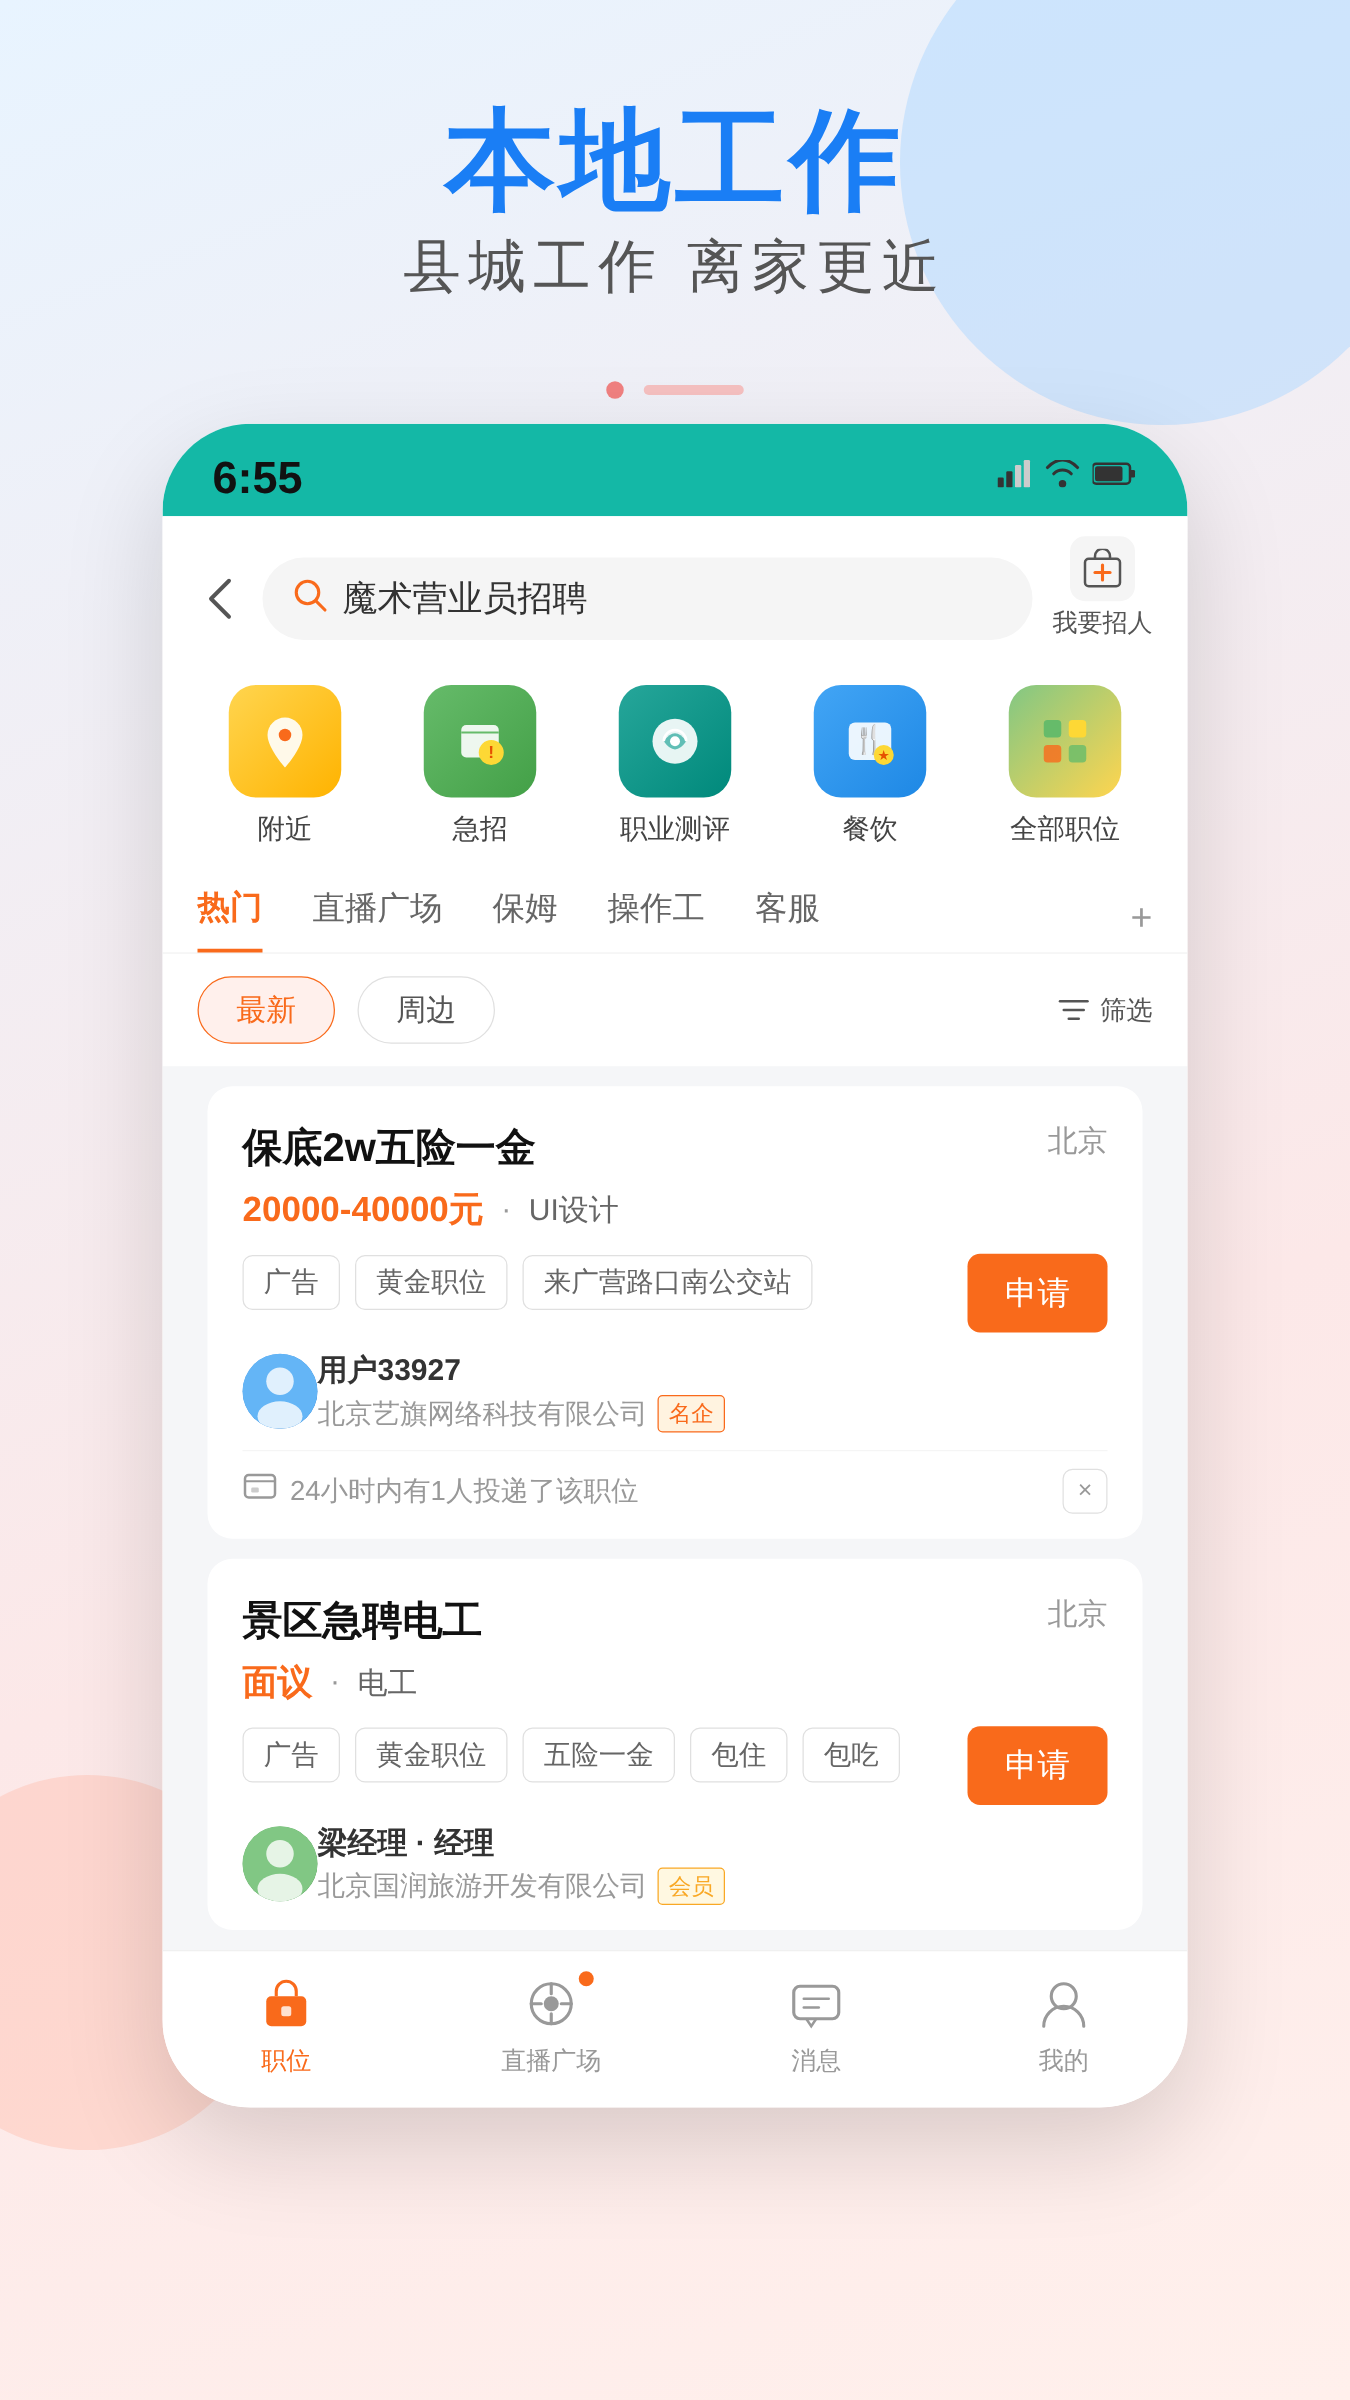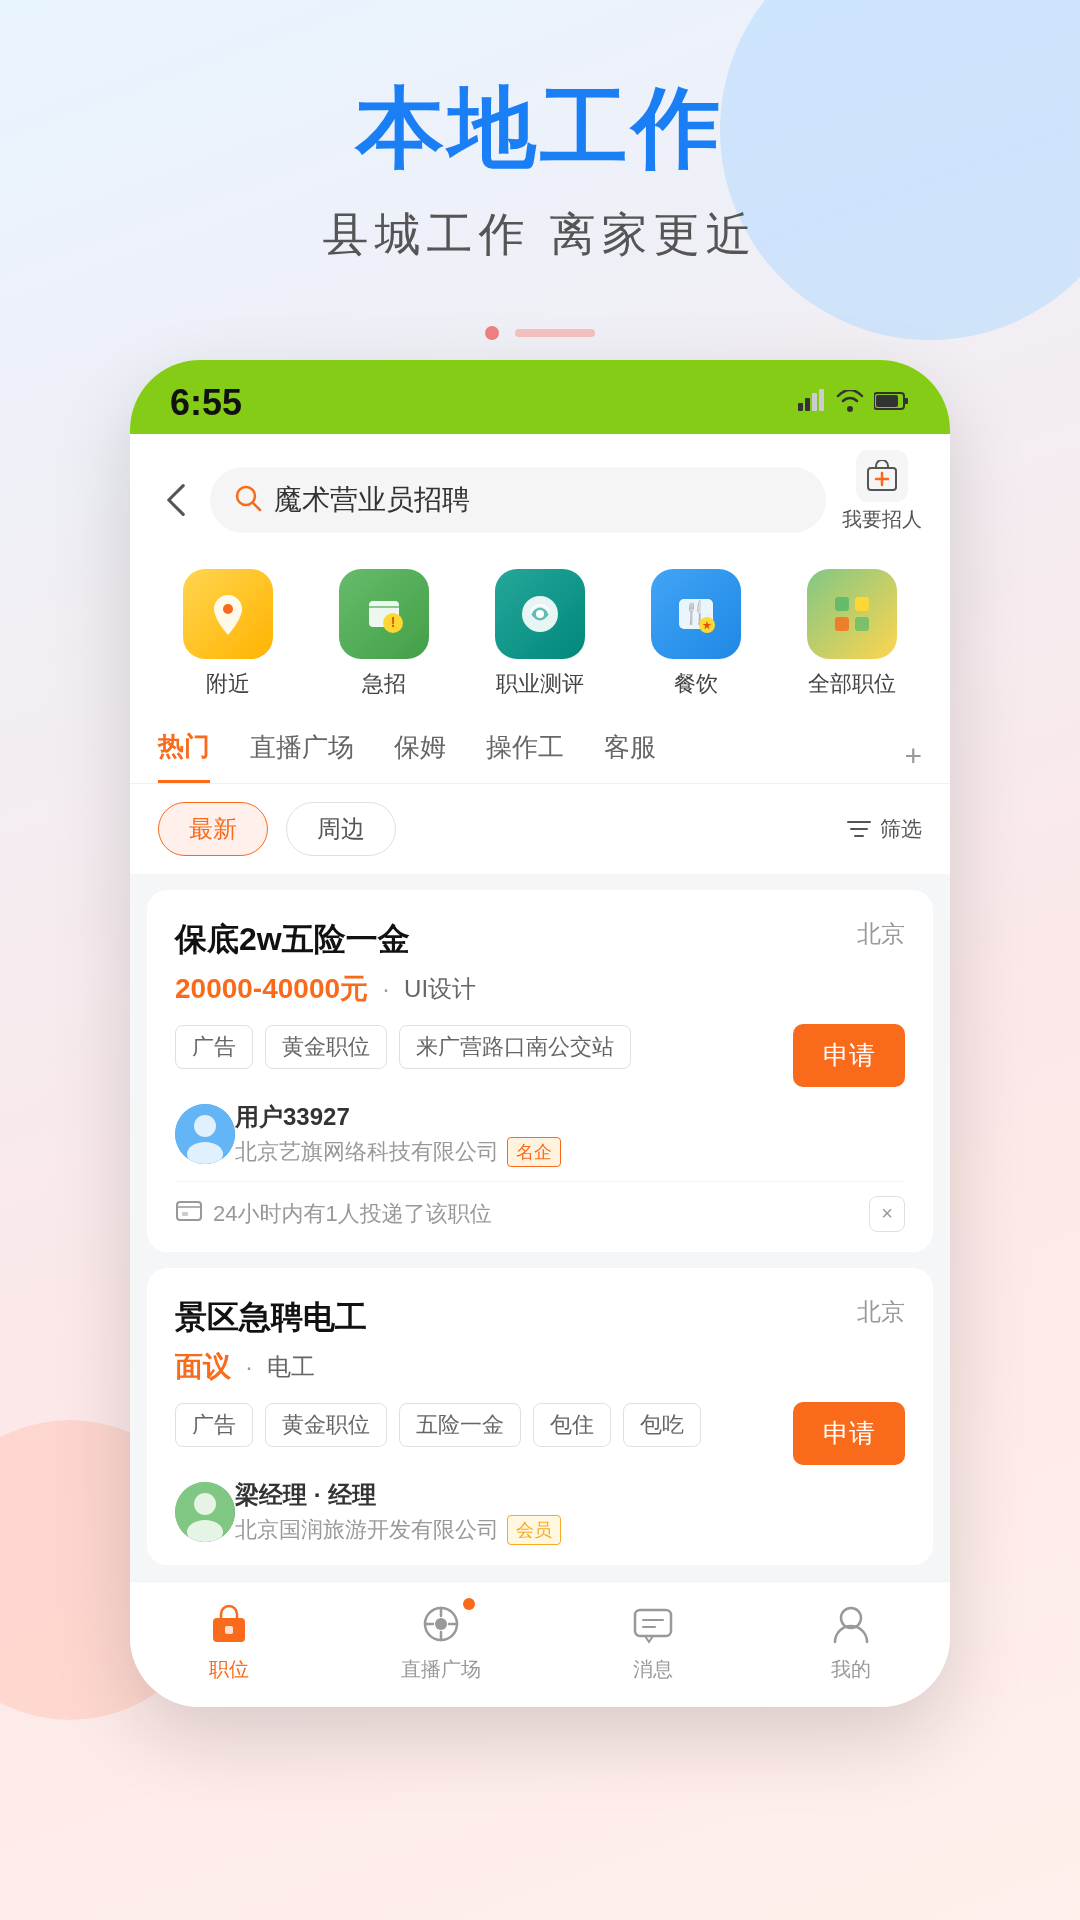--- a/index.html
+++ b/index.html
@@ -46,21 +46,21 @@
     .page-header .main-title {
       font-size: 88px;
       font-weight: 900;
       color: #1a7ef5;
       letter-spacing: 4px;
       line-height: 1.1;
     }
     .page-header .sub-title {
       font-size: 46px;
       color: #555;
-      margin-top: 27px;
+      margin-top: 6px;
       font-weight: 400;
       letter-spacing: 6px;
     }
 
     
     .indicators {
       display: flex;
       justify-content: center;
       align-items: center;
       gap: 16px;
@@ -94,21 +94,21 @@
       overflow: hidden;
       padding-bottom: 0;
     }
 
     
     .status-bar {
       display: flex;
       justify-content: space-between;
       align-items: center;
       padding: 22px 40px 10px;
-      background: #84cc16;
+      background: #14b8a6;
     }
     .status-time {
       font-size: 36px;
       font-weight: 700;
       color: #111;
     }
     .status-icons {
       display: flex;
       align-items: center;
       gap: 10px;
@@ -254,21 +254,21 @@
       align-items: center;
       gap: 8px;
       font-size: 21px;
       color: #555;
       cursor: pointer;
     }
 
     
     .job-list {
       background: #f5f6f8;
-      padding: 16px 17px;
+      padding: 16px 36px;
       display: flex;
       flex-direction: column;
       gap: 16px;
     }
 
     .job-card {
       background: #fff;
       border-radius: 20px;
       padding: 28px 28px 20px;
     }

